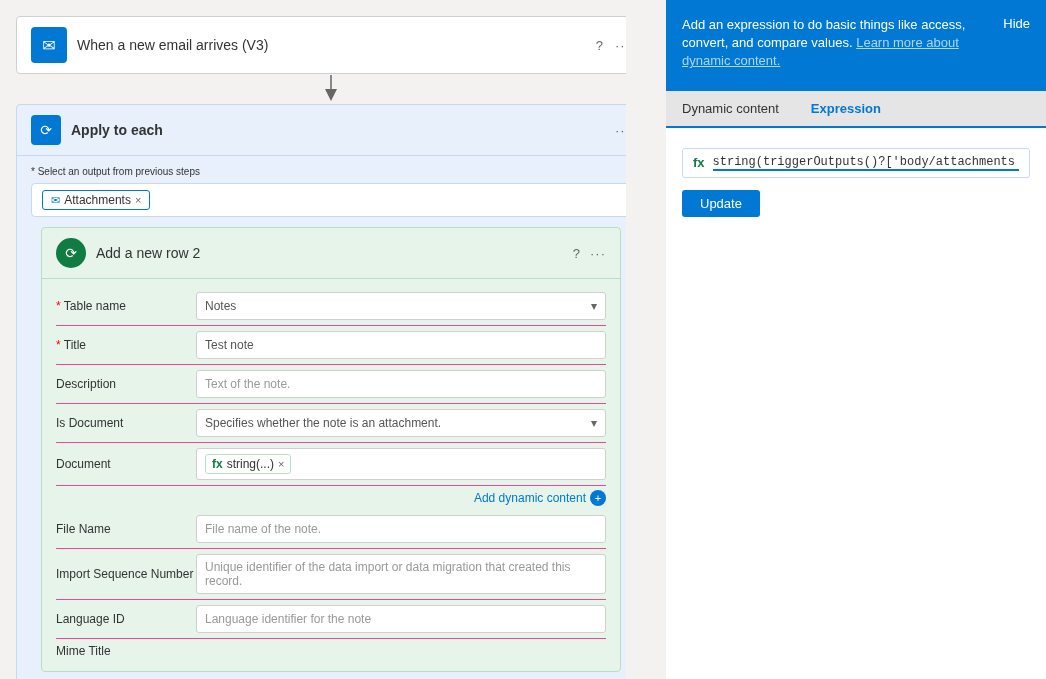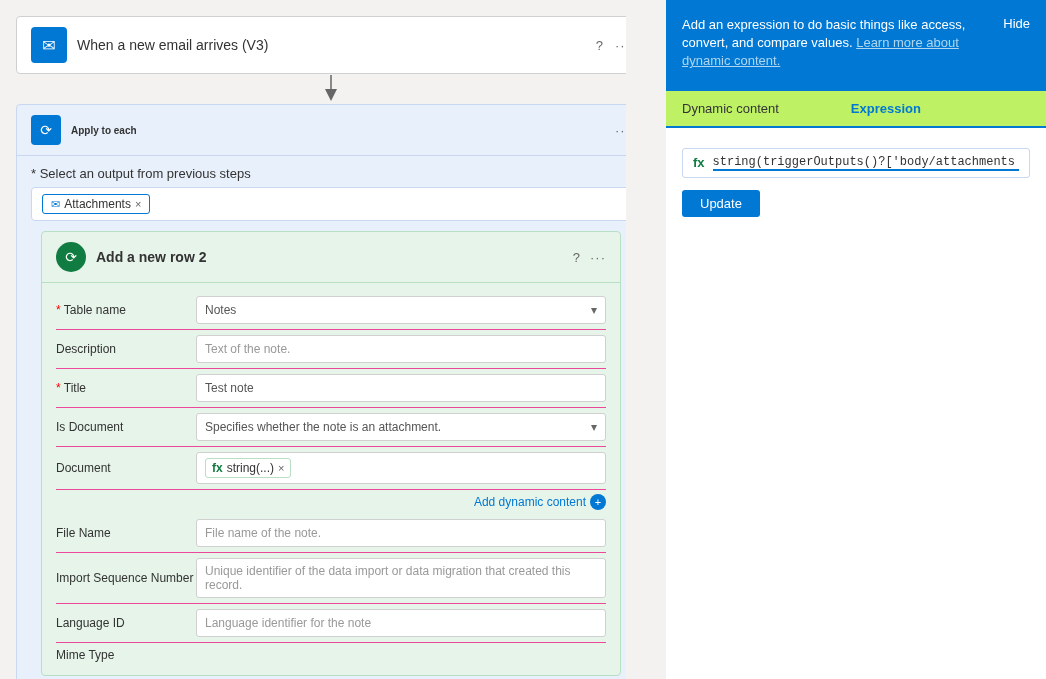--- a/index.html
+++ b/index.html
@@ -95,29 +95,29 @@
       height: 30px;
       background: #0078d4;
       border-radius: 4px;
       display: flex;
       align-items: center;
       justify-content: center;
       color: white;
       font-size: 14px;
     }
     .apply-title {
-      font-size: 10px;
+      font-size: 14px;
       font-weight: 600;
       color: #333;
     }
     .apply-body {
       padding: 10px 14px;
     }
     .select-label {
-      font-size: 13px;
+      font-size: 10px;
       color: #333;
       margin-bottom: 6px;
     }
     .attachments-tag {
       border: 1px solid #c8d8f0;
       background: white;
       border-radius: 4px;
       padding: 6px 10px;
       display: flex;
       align-items: center;
@@ -169,21 +169,21 @@
       background: #107c41;
       border-radius: 50%;
       display: flex;
       align-items: center;
       justify-content: center;
       color: white;
       font-size: 14px;
     }
     .row-title {
       font-size: 14px;
-      font-weight: 700;
+      font-weight: 400;
       color: #333;
     }
     .row-body {
       padding: 8px 14px;
     }
     .field-row {
       display: flex;
       align-items: center;
       padding: 5px 0;
       border-bottom: 1px solid #ec4899;
@@ -296,24 +296,23 @@
     }
     .hide-btn {
       color: white;
       background: none;
       border: none;
       cursor: pointer;
       font-size: 13px;
       white-space: nowrap;
     }
     .panel-tabs {
-      background: #bef264;
+      background: #e5e5e5;
       display: flex;
       border-bottom: 2px solid #0078d4;
-      gap: 40px;
     }
     .panel-tab {
       padding: 10px 16px;
       font-size: 13px;
       cursor: pointer;
       color: #333;
       border-bottom: 2px solid transparent;
       margin-bottom: -2px;
     }
     .panel-tab.active {
@@ -422,30 +421,30 @@
 
           <div class="field-row">
             <div class="field-label"><span class="required">*</span> Table name</div>
             <div class="field-input">
               <span>Notes</span>
               <span class="chevron-icon">▾</span>
             </div>
           </div>
 
           <div class="field-row">
+            <div class="field-label"><span class="required">*</span> Title</div>
+            <div class="field-input">
+              <span>Test note</span>
+            </div>
+          </div>
+
+          <div class="field-row">
             <div class="field-label">Description</div>
             <div class="field-input placeholder-text">
               <span>Text of the note.</span>
-            </div>
-          </div>
-
-          <div class="field-row">
-            <div class="field-label"><span class="required">*</span> Title</div>
-            <div class="field-input">
-              <span>Test note</span>
             </div>
           </div>
 
           <div class="field-row">
             <div class="field-label">Is Document</div>
             <div class="field-input">
               <span>Specifies whether the note is an attachment.</span>
               <span class="chevron-icon">▾</span>
             </div>
           </div>
@@ -481,21 +480,21 @@
           </div>
 
           <div class="field-row">
             <div class="field-label">Language ID</div>
             <div class="field-input placeholder-text">
               <span>Language identifier for the note</span>
             </div>
           </div>
 
           <div class="field-row">
-            <div class="field-label">Mime Type</div>
+            <div class="field-label">Mime Title</div>
           </div>
 
         </div>
       </div>
 
     </div>
   </div>
 </div>
 
 <div class="right-panel">

